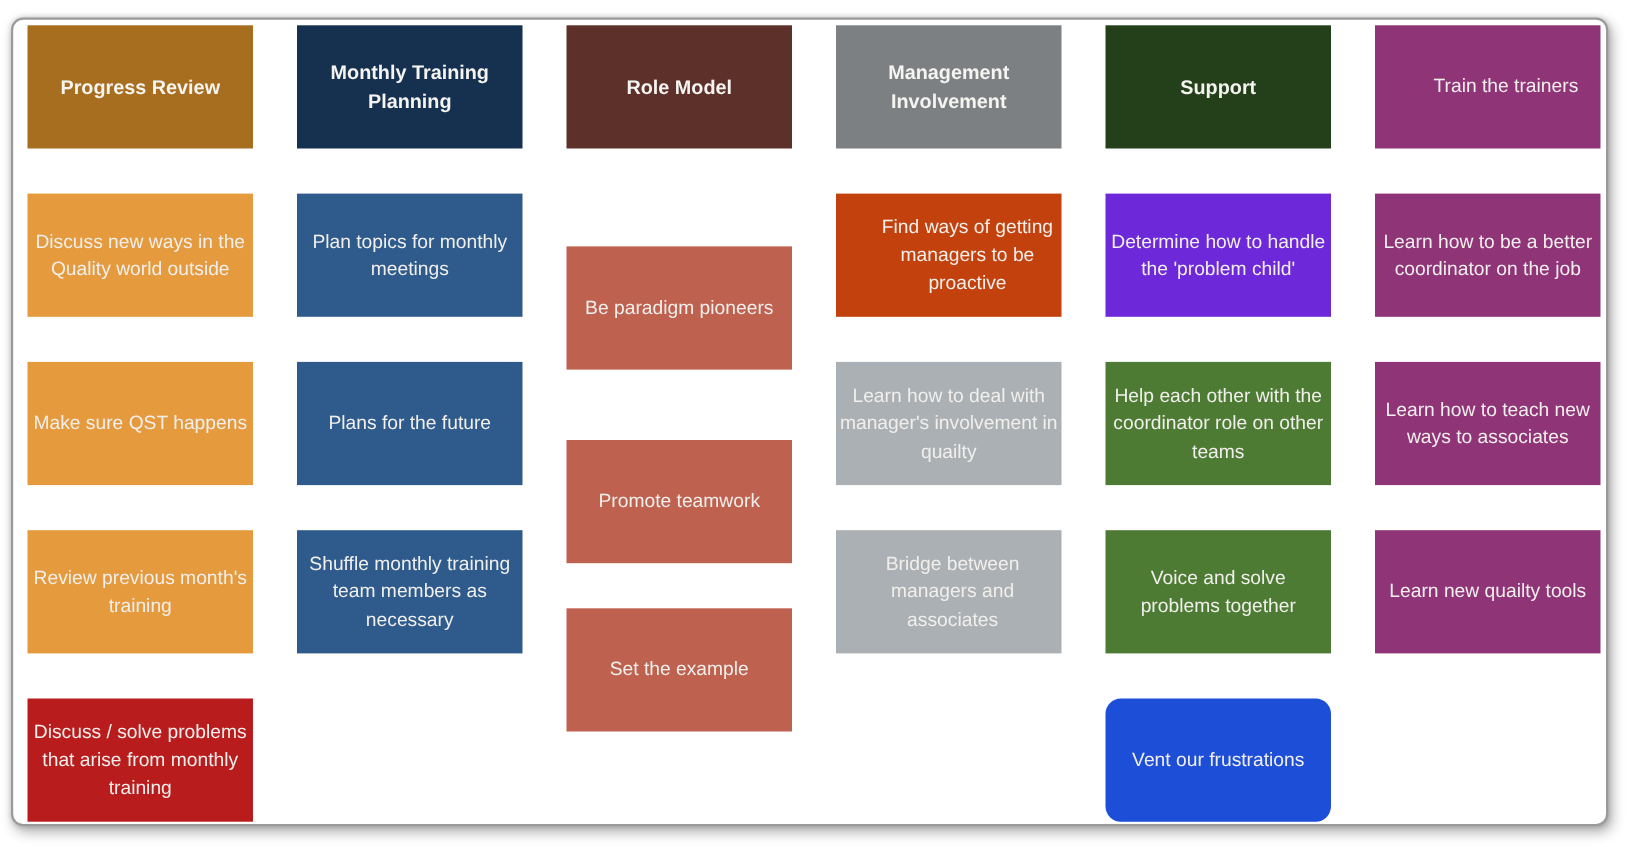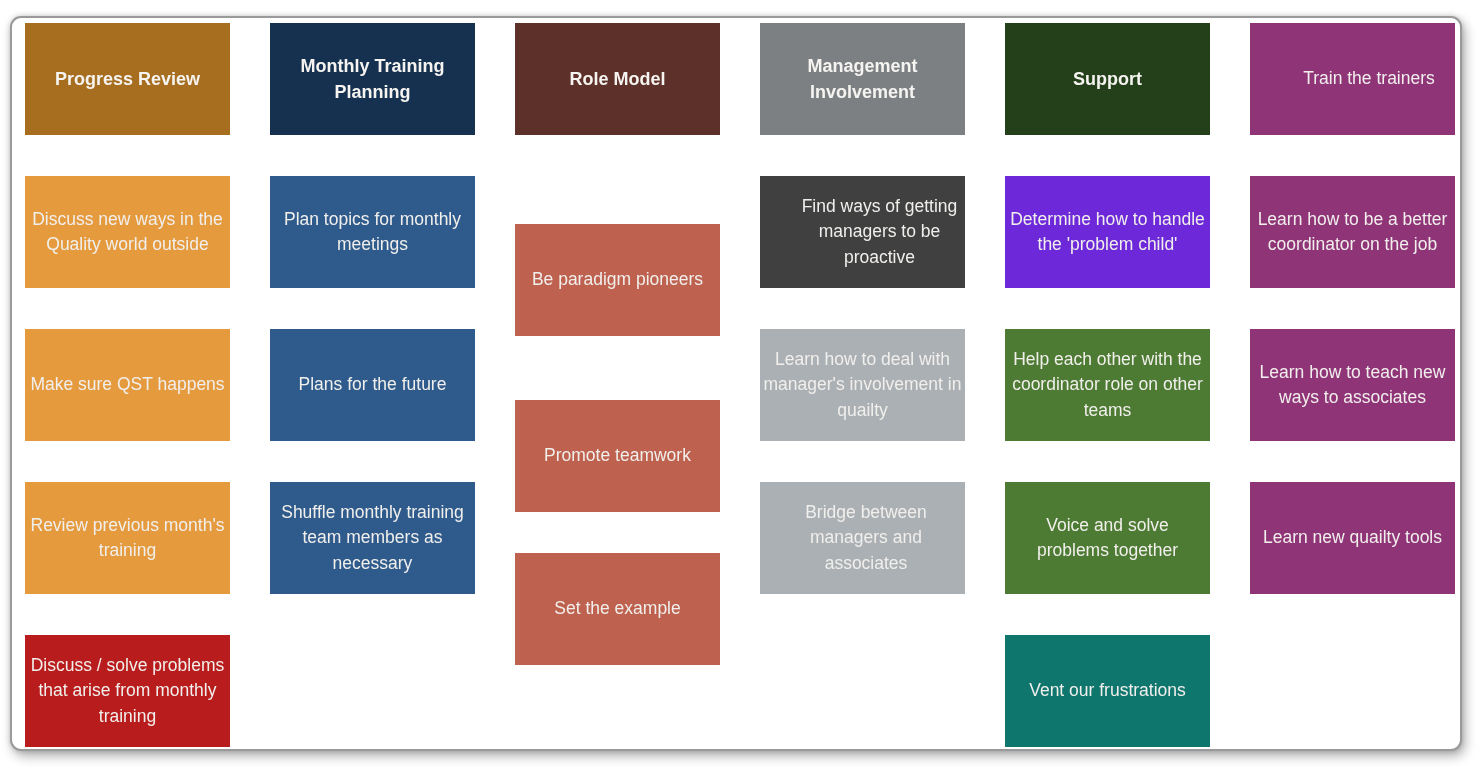--- a/index.html
+++ b/index.html
@@ -83,31 +83,31 @@
 
       <div class="column">
         <div class="block header" style="background-color: rgb(94, 48, 42);">Role Model</div>
         <div class="block card" style="background-color: rgb(190, 97, 79); margin-top: 48px;">Be paradigm pioneers</div>
         <div class="block card" style="background-color: rgb(190, 97, 79); margin-top: 23px;">Promote teamwork</div>
         <div class="block card" style="background-color: rgb(190, 97, 79);">Set the example</div>
       </div>
 
       <div class="column">
         <div class="block header" style="background-color: rgb(125, 128, 131);">Management Involvement</div>
-        <div class="block card" style="background-color: #404040; padding-left: 37px;">Find ways of getting managers to be proactive</div>
+        <div class="block card" style="background-color: #c2410c; padding-left: 37px;">Find ways of getting managers to be proactive</div>
         <div class="block card" style="background-color: rgb(171, 176, 180);">Learn how to deal with manager's involvement in quailty</div>
         <div class="block card" style="background-color: rgb(171, 176, 180); padding-left: 10px;">Bridge between managers and associates</div>
       </div>
 
       <div class="column">
         <div class="block header" style="background-color: rgb(36, 64, 26);">Support</div>
         <div class="block card" style="background-color: #6d28d9;">Determine how to handle the 'problem child'</div>
         <div class="block card" style="background-color: rgb(77, 123, 51);">Help each other with the coordinator role on other teams</div>
         <div class="block card" style="background-color: rgb(77, 123, 51);">Voice and solve problems together</div>
-        <div class="block card" style="background-color: #0f766e;">Vent our frustrations</div>
+        <div class="block card" style="background-color: #1d4ed8; border-radius: 14px;">Vent our frustrations</div>
       </div>
 
       <div class="column">
         <div class="block card" style="background-color: rgb(144, 52, 120); padding-left: 36px;">Train the trainers</div>
         <div class="block card" style="background-color: rgb(144, 52, 120);">Learn how to be a better coordinator on the job</div>
         <div class="block card" style="background-color: rgb(144, 52, 120);">Learn how to teach new ways to associates</div>
         <div class="block card" style="background-color: rgb(144, 52, 120);">Learn new quailty tools</div>
       </div>
 
     </div>

